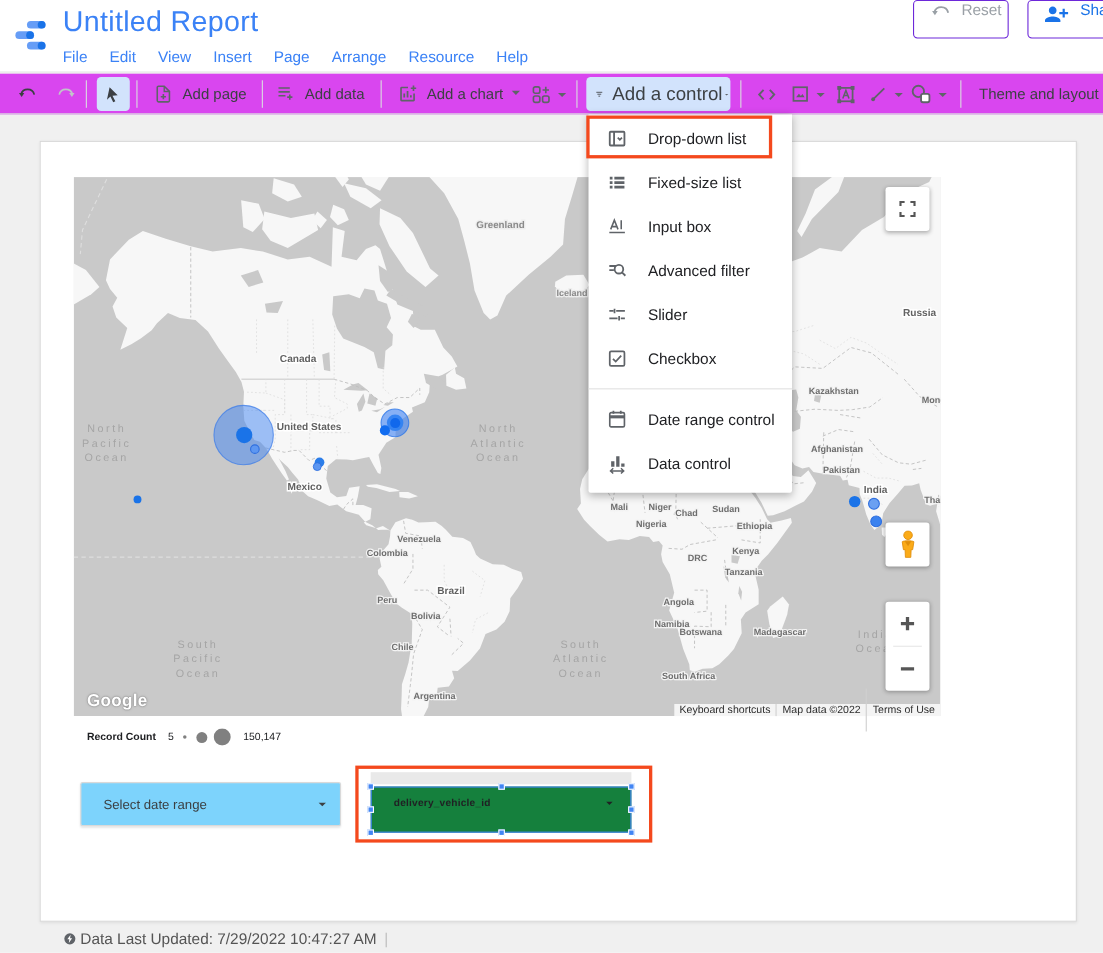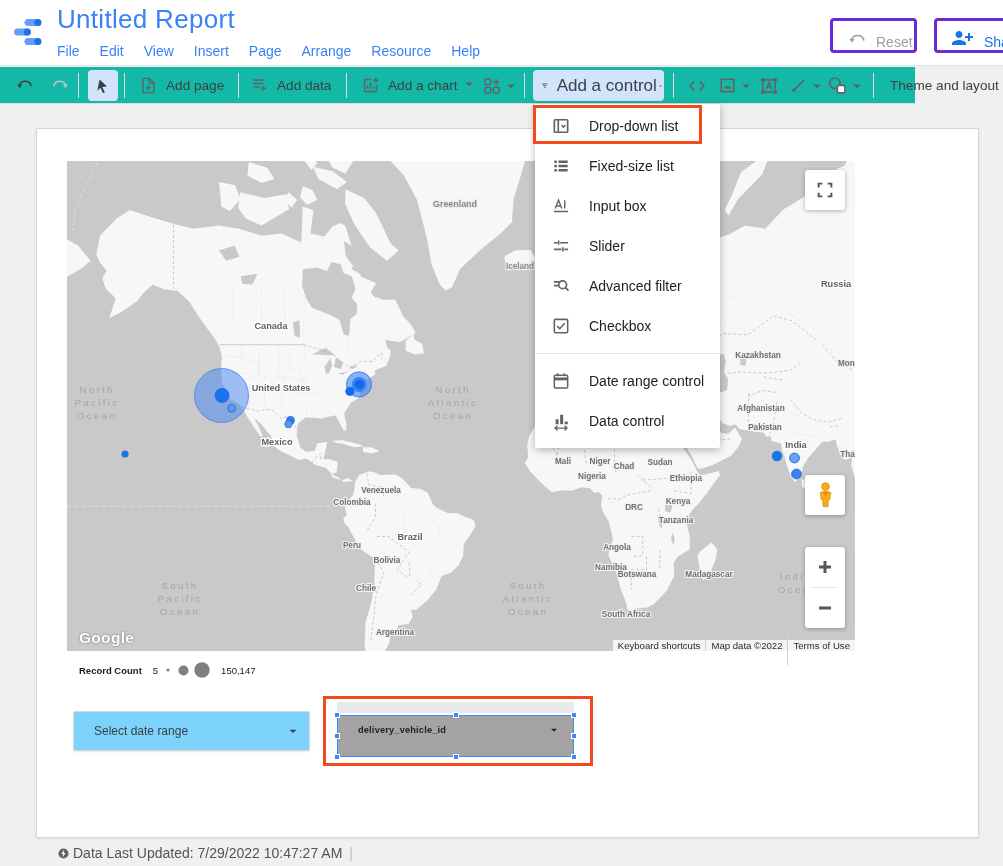--- a/index.html
+++ b/index.html
@@ -1,21 +1,21 @@
 <!DOCTYPE html>
 <html><head><meta charset="utf-8"><style>
 *{margin:0;padding:0;box-sizing:border-box}
 html,body{width:1003px;height:866px;overflow:hidden;font-family:"Liberation Sans",sans-serif;background:#f0f0f0}
 .hdr{position:absolute;left:0;top:0;width:1003px;height:66px;background:#fff;border-bottom:1px solid #e4e4e4}
 .logo{position:absolute;left:12px;top:17px;width:32px;height:30px}
 .title{position:absolute;left:57px;top:4px;font-size:26px;color:#3b82f6;letter-spacing:0.3px}
 .menus{position:absolute;left:57px;top:43px;font-size:14px;color:#3b82f6}
 .menus span{margin-right:20px;display:inline-block}
-.btn{position:absolute;top:18px;height:35px;border:3px solid #6d28d9;border-radius:4px;background:#fff;display:flex;align-items:flex-end;font-size:14px}
-.toolbar{position:absolute;left:0;top:67px;width:915px;height:37px;background:#14b8a6;border-bottom:1px solid #dadce0}
+.btn{position:absolute;top:0;height:35px;border:1px solid #6d28d9;border-radius:4px;background:#fff;display:flex;align-items:flex-start;font-size:14px}
+.toolbar{position:absolute;left:0;top:67px;width:1003px;height:37px;background:#d946ef;border-bottom:1px solid #dadce0}
 .tb{position:absolute;top:0;height:37px;display:flex;align-items:center;color:#3c4043;font-size:13.6px;white-space:nowrap}
 .sep{position:absolute;top:6px;width:1px;height:25px;background:#dadce0}
 .canvas{position:absolute;left:36px;top:128px;width:943px;height:710px;background:#fff;border:1px solid #d7d7d7;box-shadow:0 1px 3px rgba(0,0,0,.08)}
 .map{position:absolute;left:30px;top:32px;width:788px;height:490px}
 .mapbtn{position:absolute;background:#fff;border-radius:3px;box-shadow:0 1px 4px rgba(0,0,0,.3);display:flex;align-items:center;justify-content:center}
 .legend{position:absolute;left:42px;top:533px;display:flex;align-items:center;font-size:9.5px;color:#202124}
 .ctrl{position:absolute;background:#7dd3fc;border:1px solid #d9d9d9;border-radius:2px;box-shadow:0 1px 2px rgba(0,0,0,.1)}
 .menu{position:absolute;left:535px;top:104px;width:185px;height:344px;background:#fff;box-shadow:0 2px 8px rgba(0,0,0,.28);border-radius:0 0 2px 2px;z-index:50}
 .mi{height:40px;display:flex;align-items:center;padding-left:16px;font-size:14px;color:#202124}
 .mi svg{margin-right:18px}
@@ -421,21 +421,21 @@
       </svg>
 <span style="margin-left:11px">150,147</span>
     </div>
 <div class="ctrl" style="left:36px;top:582px;width:237px;height:40px;display:flex;align-items:center;padding:0 8px 0 20px;font-size:12px;color:#3c4043">
 <span>Select date range</span>
       <svg style="margin-left:auto" width="16" height="16" viewBox="0 0 24 24" fill="#3c4043">
         <path d="M7 10l5 5 5-5z"></path>
       </svg>
     </div>
 <div style="position:absolute;left:300px;top:573px;width:237px;height:11px;background:#e9e9e9"></div>
-<div style="position:absolute;left:300px;top:586px;width:237px;height:42px;background:#a3a3a3;border:1.4px solid #4285f4;display:flex;align-items:center;padding:0 12px 12px 20px">
+<div style="position:absolute;left:300px;top:586px;width:237px;height:42px;background:#15803d;border:1.4px solid #4285f4;display:flex;align-items:center;padding:0 12px 12px 20px">
 <span style="font-size:9.2px;font-weight:bold;color:#202124;letter-spacing:0.2px">delivery_vehicle_id</span>
 <svg style="margin-left:auto" width="14" height="14" viewBox="0 0 24 24" fill="#202124">
         <path d="M7 10l5 5 5-5z"></path>
       </svg>
     </div>
 <div class="handle" style="left:297px;top:583px"></div>
     <div class="handle" style="left:297px;top:625px"></div>
     <div class="handle" style="left:415.5px;top:583px"></div>
     <div class="handle" style="left:415.5px;top:625px"></div>
     <div class="handle" style="left:534px;top:583px"></div>
@@ -459,32 +459,32 @@
       </svg>
       <span>Fixed-size list</span>
     </div>
     <div class="mi">
       <svg width="20" height="20" viewBox="0 0 24 24" fill="none" stroke="#5f6368" stroke-width="1.8">
         <path d="M5 15 9 5l4 10M6.5 12h5.2M16.5 5v10M3.5 18.5h17" stroke-width="1.7"></path>
       </svg>
       <span>Input box</span>
     </div>
     <div class="mi">
-      <svg width="20" height="20" viewBox="0 0 24 24" fill="none" stroke="#5f6368" stroke-width="1.9">
-        <path d="M3.5 8h4.5M11 8h9.5M9.2 5.5v5M3.5 16h9M16 16h4.5M14.2 13.5v5"></path>
-      </svg>
-      <span>Slider</span>
-    </div>
-    <div class="mi">
       <svg width="20" height="20" viewBox="0 0 24 24" fill="none" stroke="#5f6368" stroke-width="2">
         <path d="M3.5 7h7.5M3.5 11.5h5"></path>
         <circle cx="14" cy="10.5" r="4.7"></circle>
         <path d="M17.4 14 21 17.6"></path>
       </svg>
       <span>Advanced filter</span>
+    </div>
+    <div class="mi">
+      <svg width="20" height="20" viewBox="0 0 24 24" fill="none" stroke="#5f6368" stroke-width="1.9">
+        <path d="M3.5 8h4.5M11 8h9.5M9.2 5.5v5M3.5 16h9M16 16h4.5M14.2 13.5v5"></path>
+      </svg>
+      <span>Slider</span>
     </div>
     <div class="mi">
       <svg width="20" height="20" viewBox="0 0 24 24" fill="none" stroke="#5f6368" stroke-width="1.9">
         <rect x="4" y="4" width="16" height="16" rx="1.5"></rect>
         <path d="M7.5 12.2l3 3 6-6.4"></path>
       </svg>
       <span>Checkbox</span>
     </div>
 <div class="msep"></div>
 <div class="mi">

